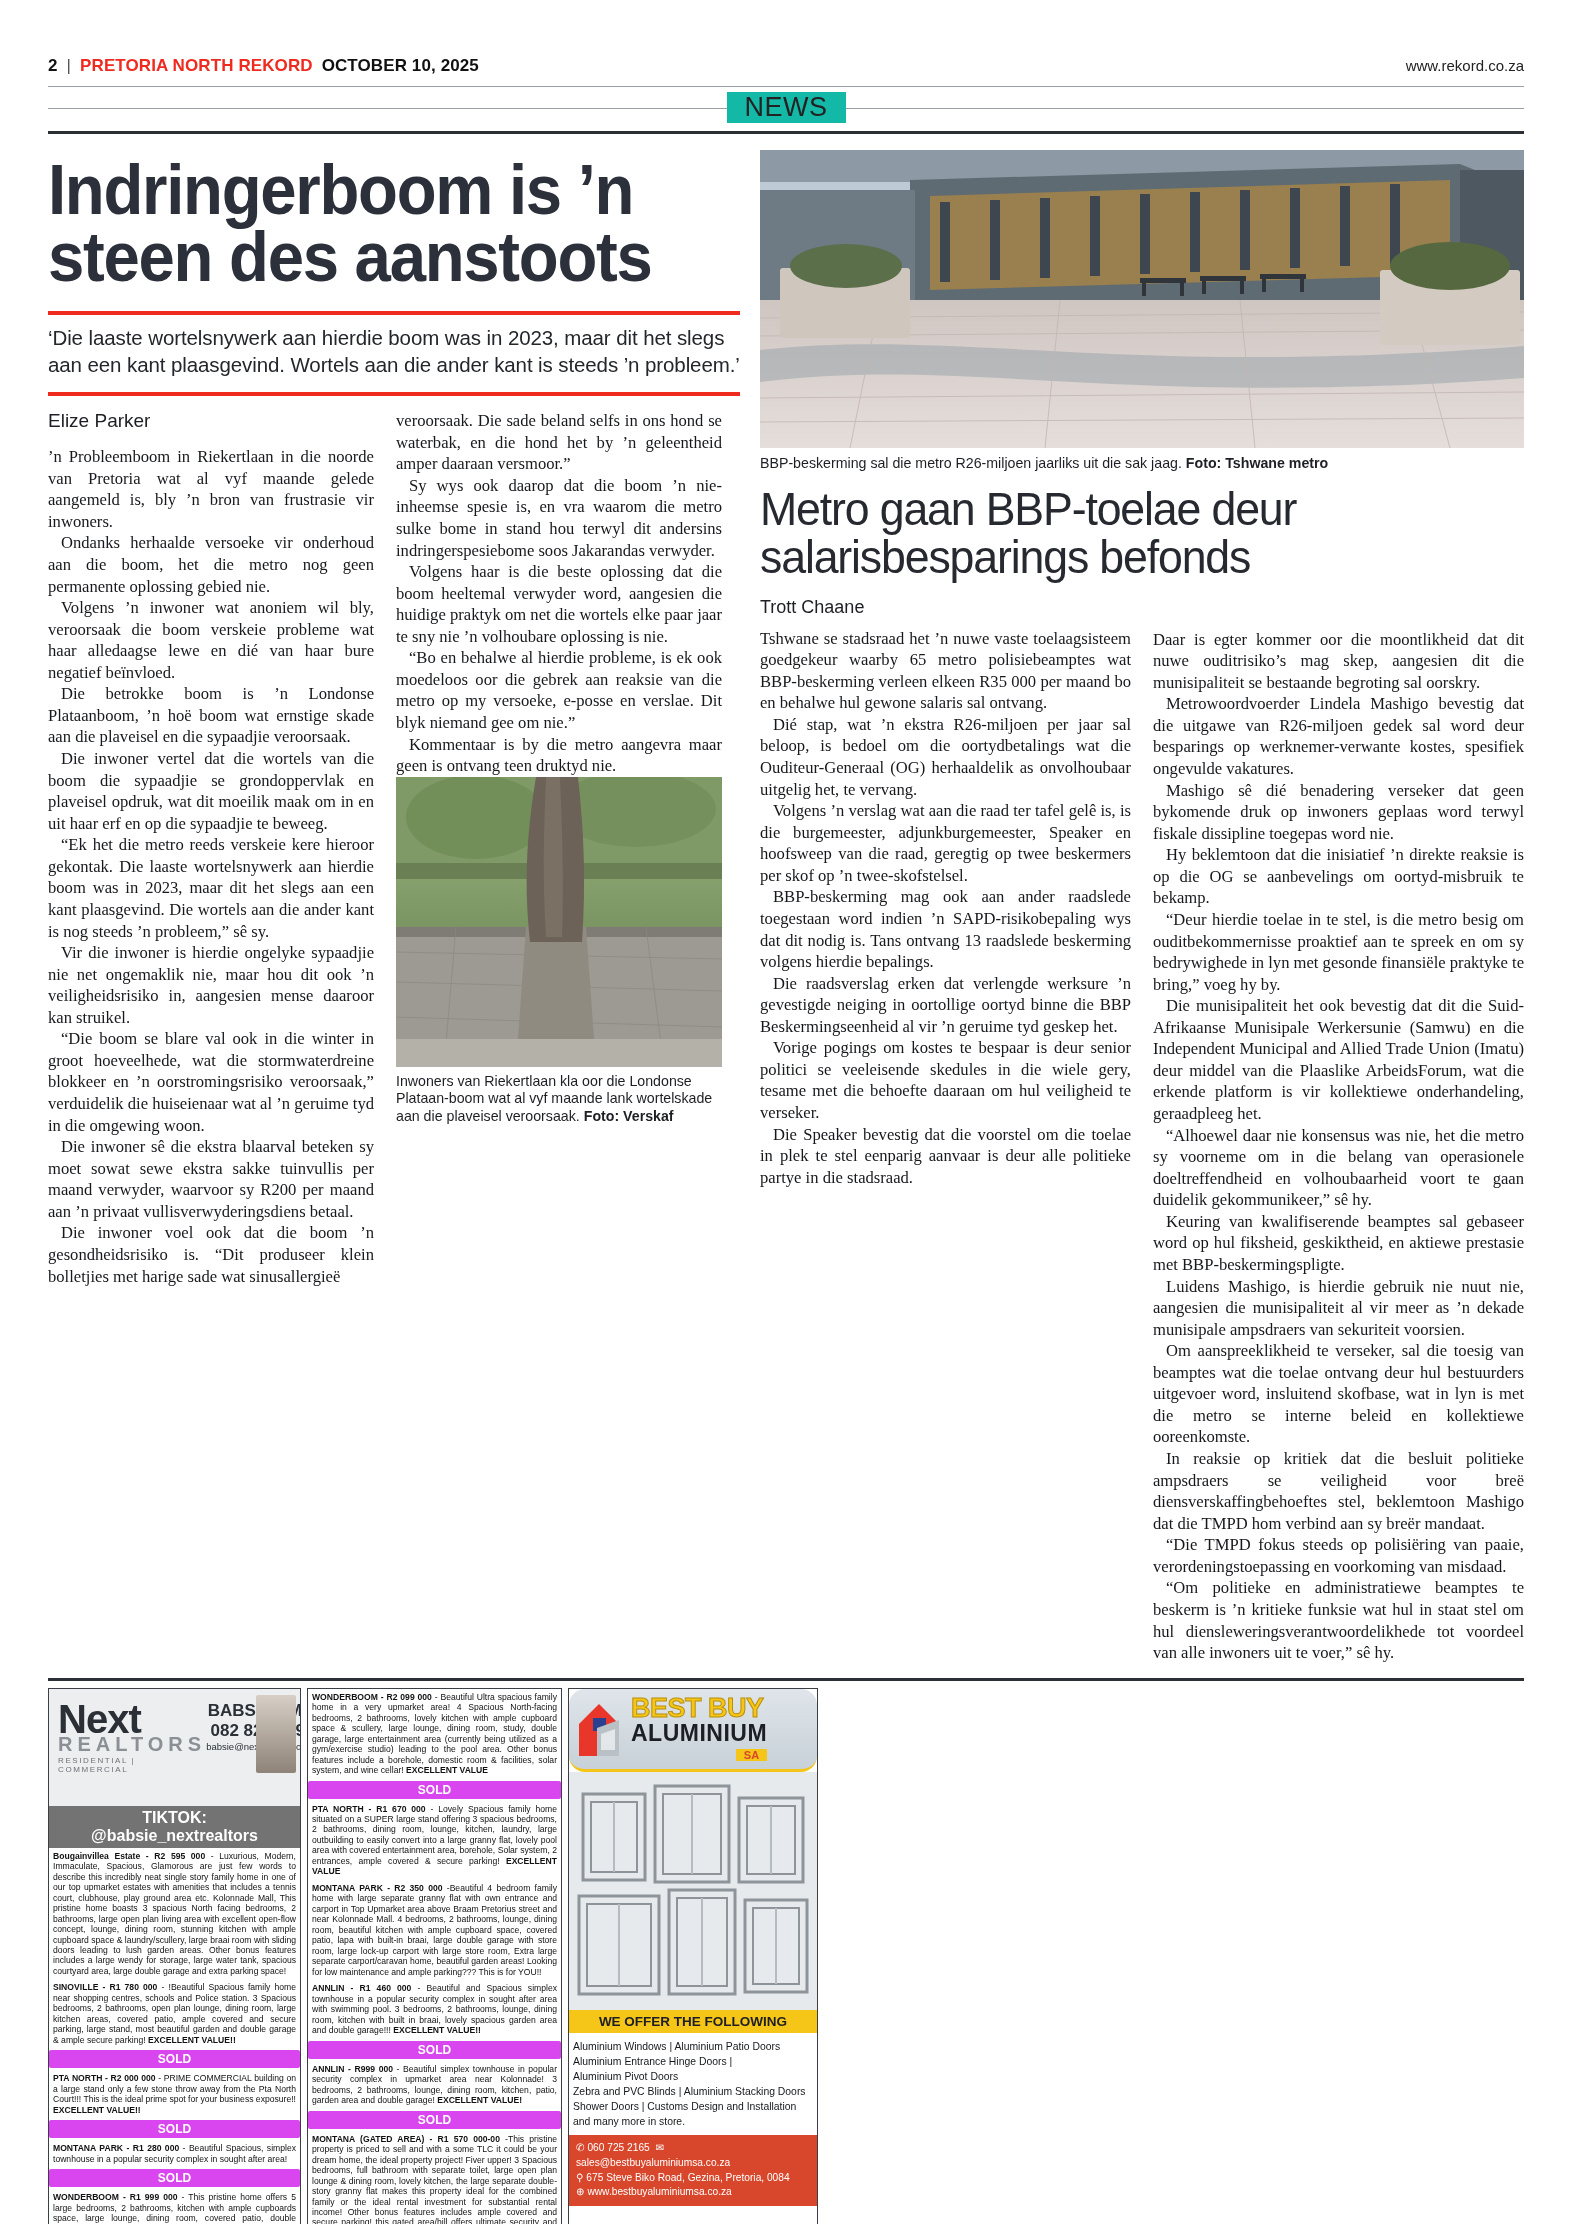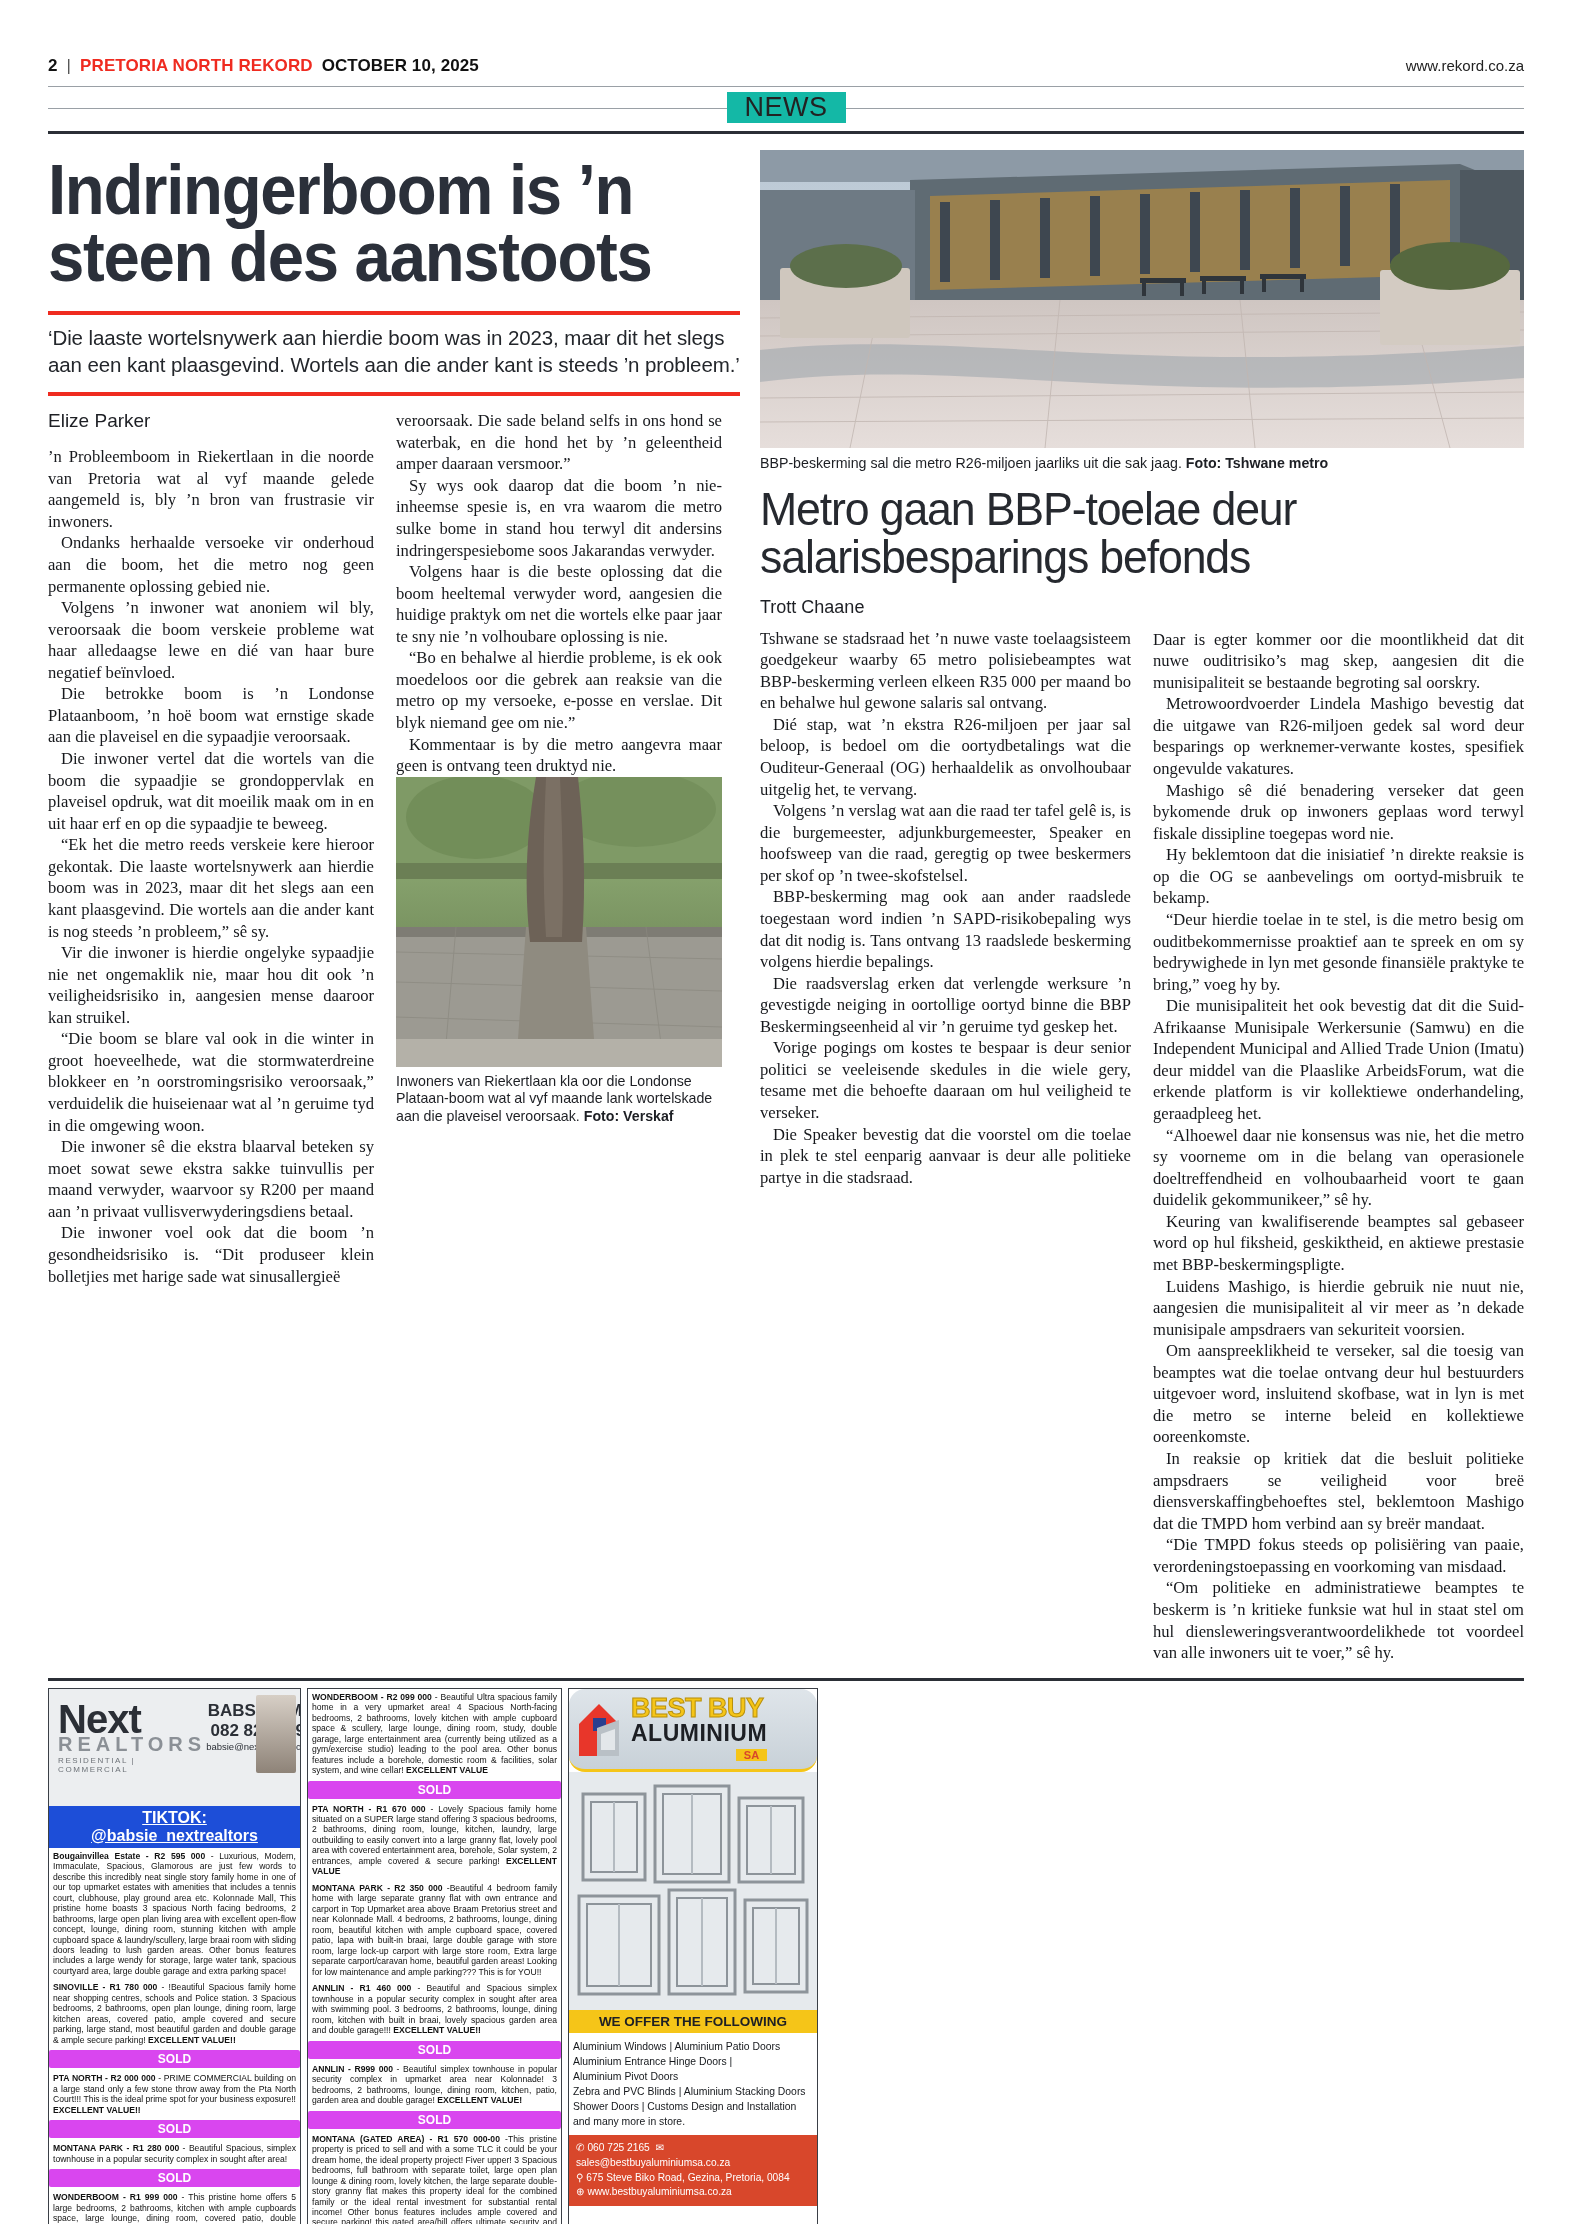--- a/index.html
+++ b/index.html
@@ -106,22 +106,22 @@
     background:#eceef0; height:117px; position:relative; display:flex;
     align-items:flex-start; padding:12px 6px;
   }
   .next-word { font-size:40px; font-weight:bold; color:#2b2f36; letter-spacing:-1px; line-height:.9; }
   .next-sub { font-size:20px; color:#8b9096; letter-spacing:5px; font-weight:bold; margin-top:-4px;}
   .next-sub2 { font-size:8px; color:#6d7278; letter-spacing:1.6px; }
   .babsie-name { font-size:17px; font-weight:bold; color:#2b2f36; }
   .babsie-tel { font-size:17px; font-weight:bold; color:#2b2f36; }
   .babsie-mail { font-size:9.5px; color:#2b2f36; }
   .tiktok-bar {
-    background:#1d4ed8; color:#fff; font-weight:bold; font-size:16px;
-    text-align:center; padding:3px 16px;text-decoration:underline;
+    background:#737373; color:#fff; font-weight:bold; font-size:16px;
+    text-align:center; padding:3px 16px;
   }
   .listing {
     font-size:8.6px; line-height:1.22; text-align:justify; padding:3px 4px; color:#111;
   }
   .listing b { font-weight:bold; }
   .sold-band {
     background:#d946ef; color:#fff; font-weight:bold; font-size:12px;
     text-align:center; padding:2px 0; margin:2px 0; border-radius:2px;
   }
 

